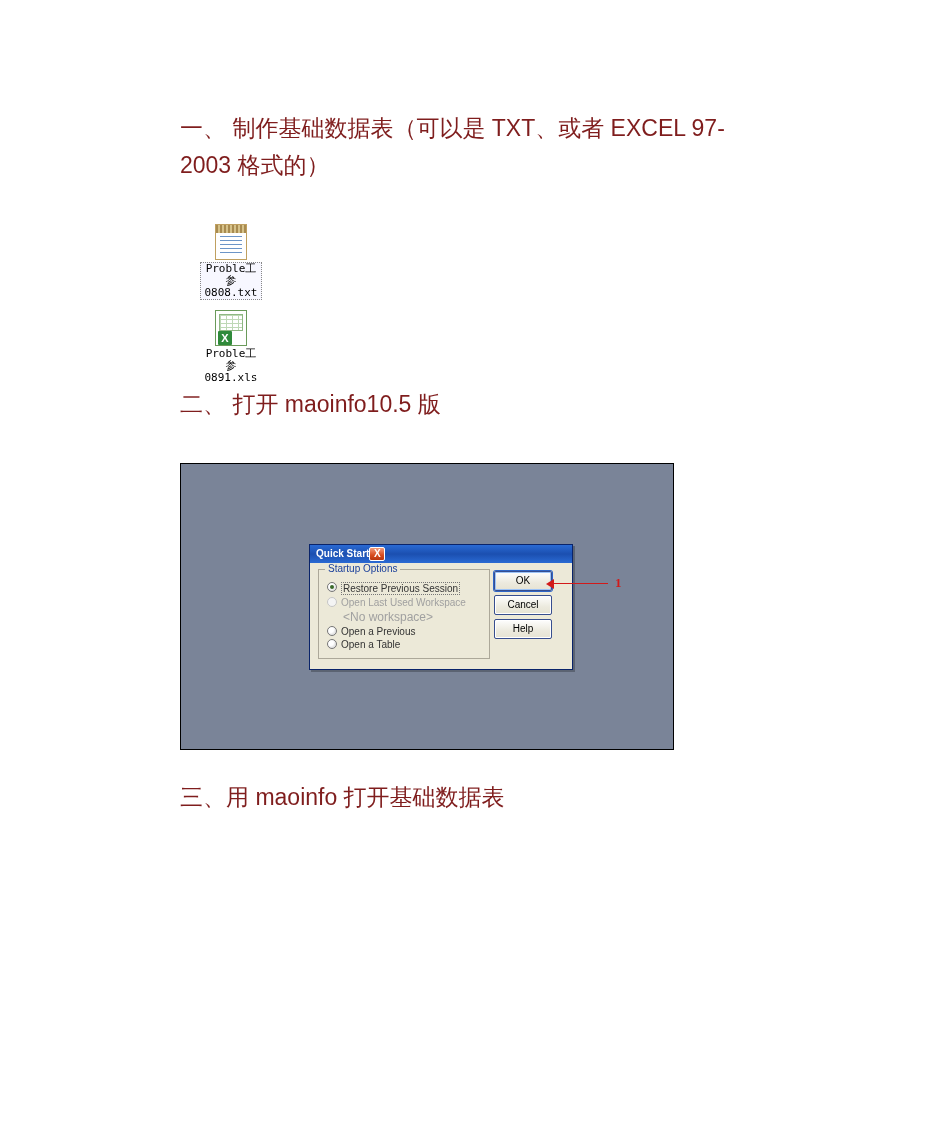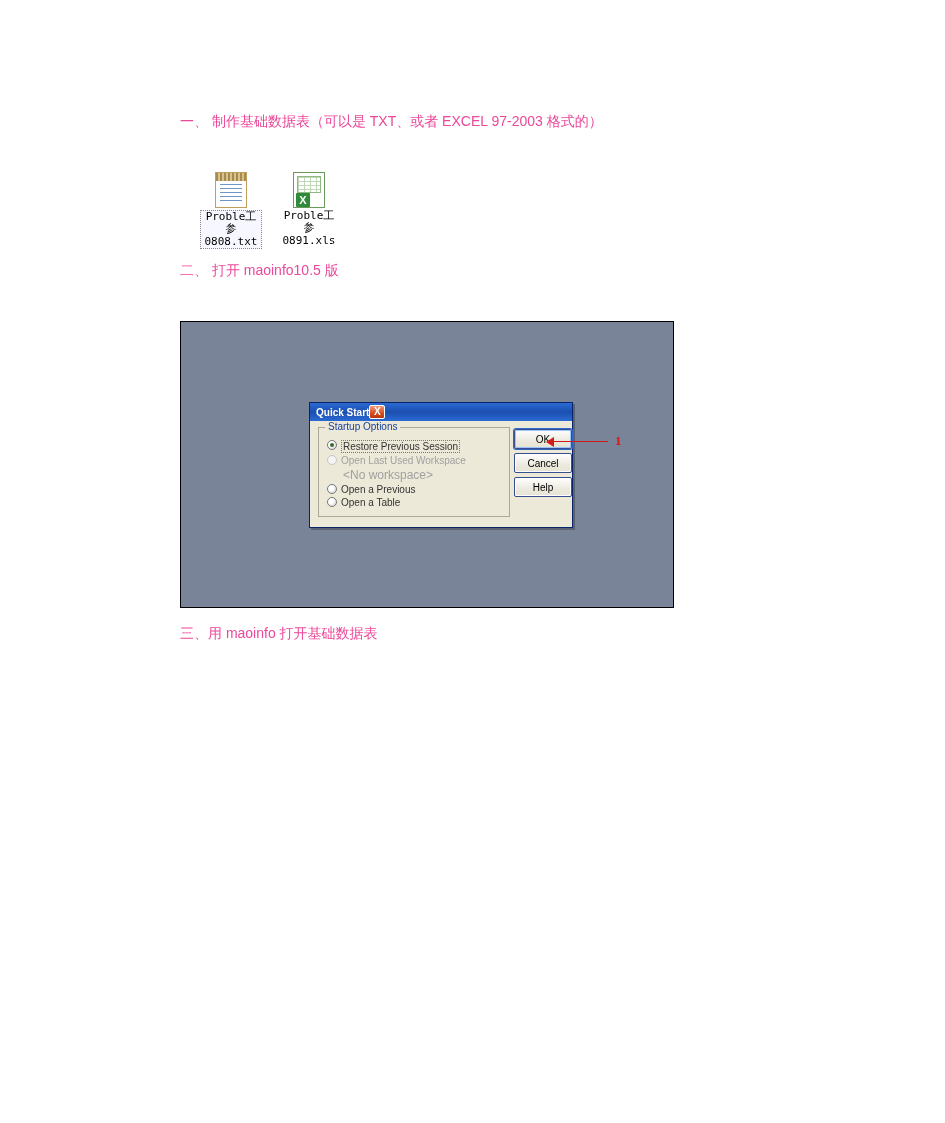--- a/index.html
+++ b/index.html
@@ -9,34 +9,35 @@
     width: 945px;
     font-family: "Microsoft YaHei", "SimSun", Arial, sans-serif;
     color: #333;
   }
   .page {
     padding: 110px 180px 60px 180px;
     width: 945px;
     box-sizing: border-box;
   }
   .heading {
-    font-size: 14px;
+    font-size: 23px;
     line-height: 1.6;
     margin: 0 0 40px 0;
-    color: #ec4899;
+    color: #7f1d1d;
   }
   .heading-gap {
   }
 
   
   .file-row {
     display: flex;
-    gap: 16px;
+    gap: 10px;
     margin-left: 20px;
-    margin-bottom: 10px;
+    margin-bottom: 2px;
+    flex-direction: column;
   }
   .file-item {
     width: 62px;
     text-align: center;
     font-family: "SimSun", monospace;
     font-size: 11px;
     line-height: 1.1;
     color: #000;
   }
   .file-item.selected .file-label {
@@ -139,21 +140,21 @@
     background: linear-gradient(180deg,#f29a7a 0%, #d74b1e 60%, #b8360f 100%);
     border: 1px solid #fff;
     box-sizing: border-box;
     color: #fff;
     font: bold 10px/11px Arial;
     text-align: center;
     border-radius: 2px;
   }
   .dialog-body {
     display: flex;
-    padding: 6px 0 10px 8px;
+    padding: 6px 20px 10px 8px;
     gap: 4px;
   }
   .groupbox {
     flex: 1;
     border: 1px solid #aca899;
     padding: 10px 8px 6px 8px;
     position: relative;
   }
   .groupbox-title {
     position: absolute;
@@ -327,15 +328,15 @@
       </div>
     </div>
 
     <div class="arrow-head"></div>
     <div class="arrow-shaft"></div>
     <div class="arrow-label">1</div>
 
   </div>
 
 
-  <p class="heading" style="margin-top:14px">三、用 maoinfo 打开基础数据表</p>
+  <p class="heading" style="margin-top:29px">三、用 maoinfo 打开基础数据表</p>
 
 </div>
 
 </body></html>

